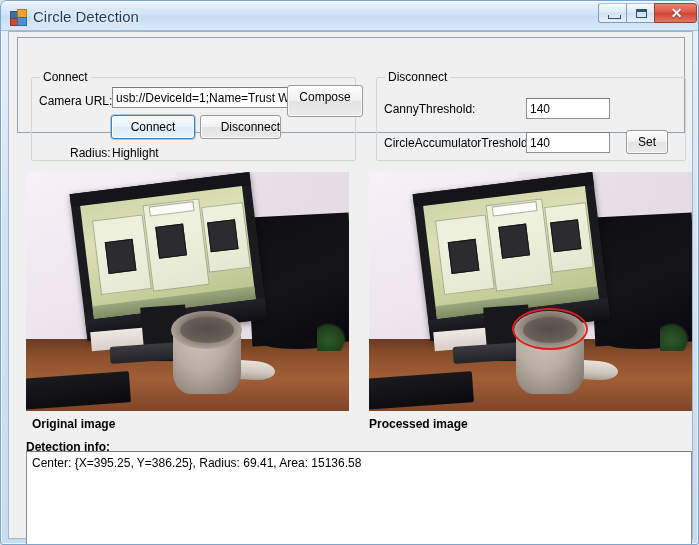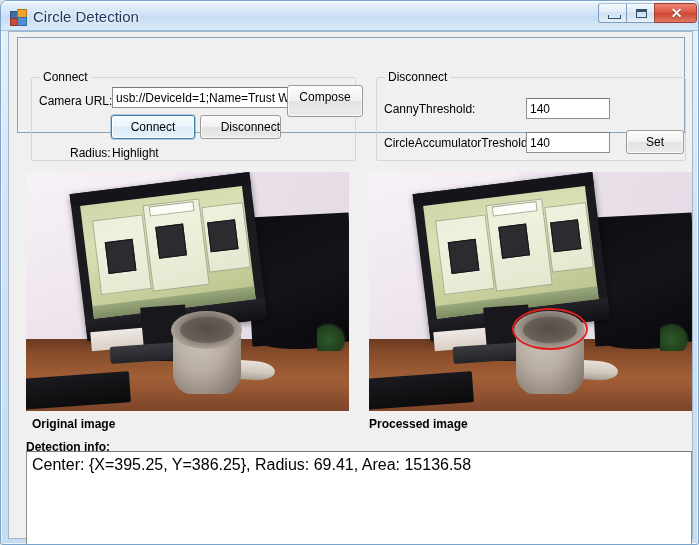--- a/index.html
+++ b/index.html
@@ -361,21 +361,21 @@
     width: 666px; height: 110px;
     box-sizing:border-box;
     background:#ffffff;
     border:1px solid #8f8f8f;
     border-top-color:#7a7a7a;
     overflow:hidden;
   }
   #detect-text {
     position:absolute;
     left:5px; top:4px;
-    font-size:16px;
+    font-size:12px;
     color:#000;
     white-space:nowrap;
   }
 </style>
 </head>
 <body>
 
 <div id="window">
 
   <div id="titlebar">
@@ -428,21 +428,21 @@
     <div class="groupbox" id="gb-highlight">
       <span class="gb-title">Disconnect</span>
     </div>
 
     <div class="lbl" style="left:375px; top:70px;">CannyThreshold:</div>
     <div class="textbox" style="left:517px; top:66px; width:84px; height:21px;">140</div>
 
     <div class="lbl" style="left:375px; top:104px;">CircleAccumulatorTreshold:</div>
     <div class="textbox" style="left:517px; top:100px; width:84px; height:21px;">140</div>
 
-    <div class="button" style="left:617px; top:98px; width:58px; height:24px; line-height:22px;">
+    <div class="button" style="left:617px; top:98px; width:42px; height:24px; line-height:22px;">
       <span class="btn-label">Set</span>
     </div>
 
     <div class="imgpane" id="img-original">
       <div class="scene">
         <div class="wall"></div>
         <div class="wall2"></div>
         <div class="desk-edge"></div>
         <div class="desk"></div>
 

